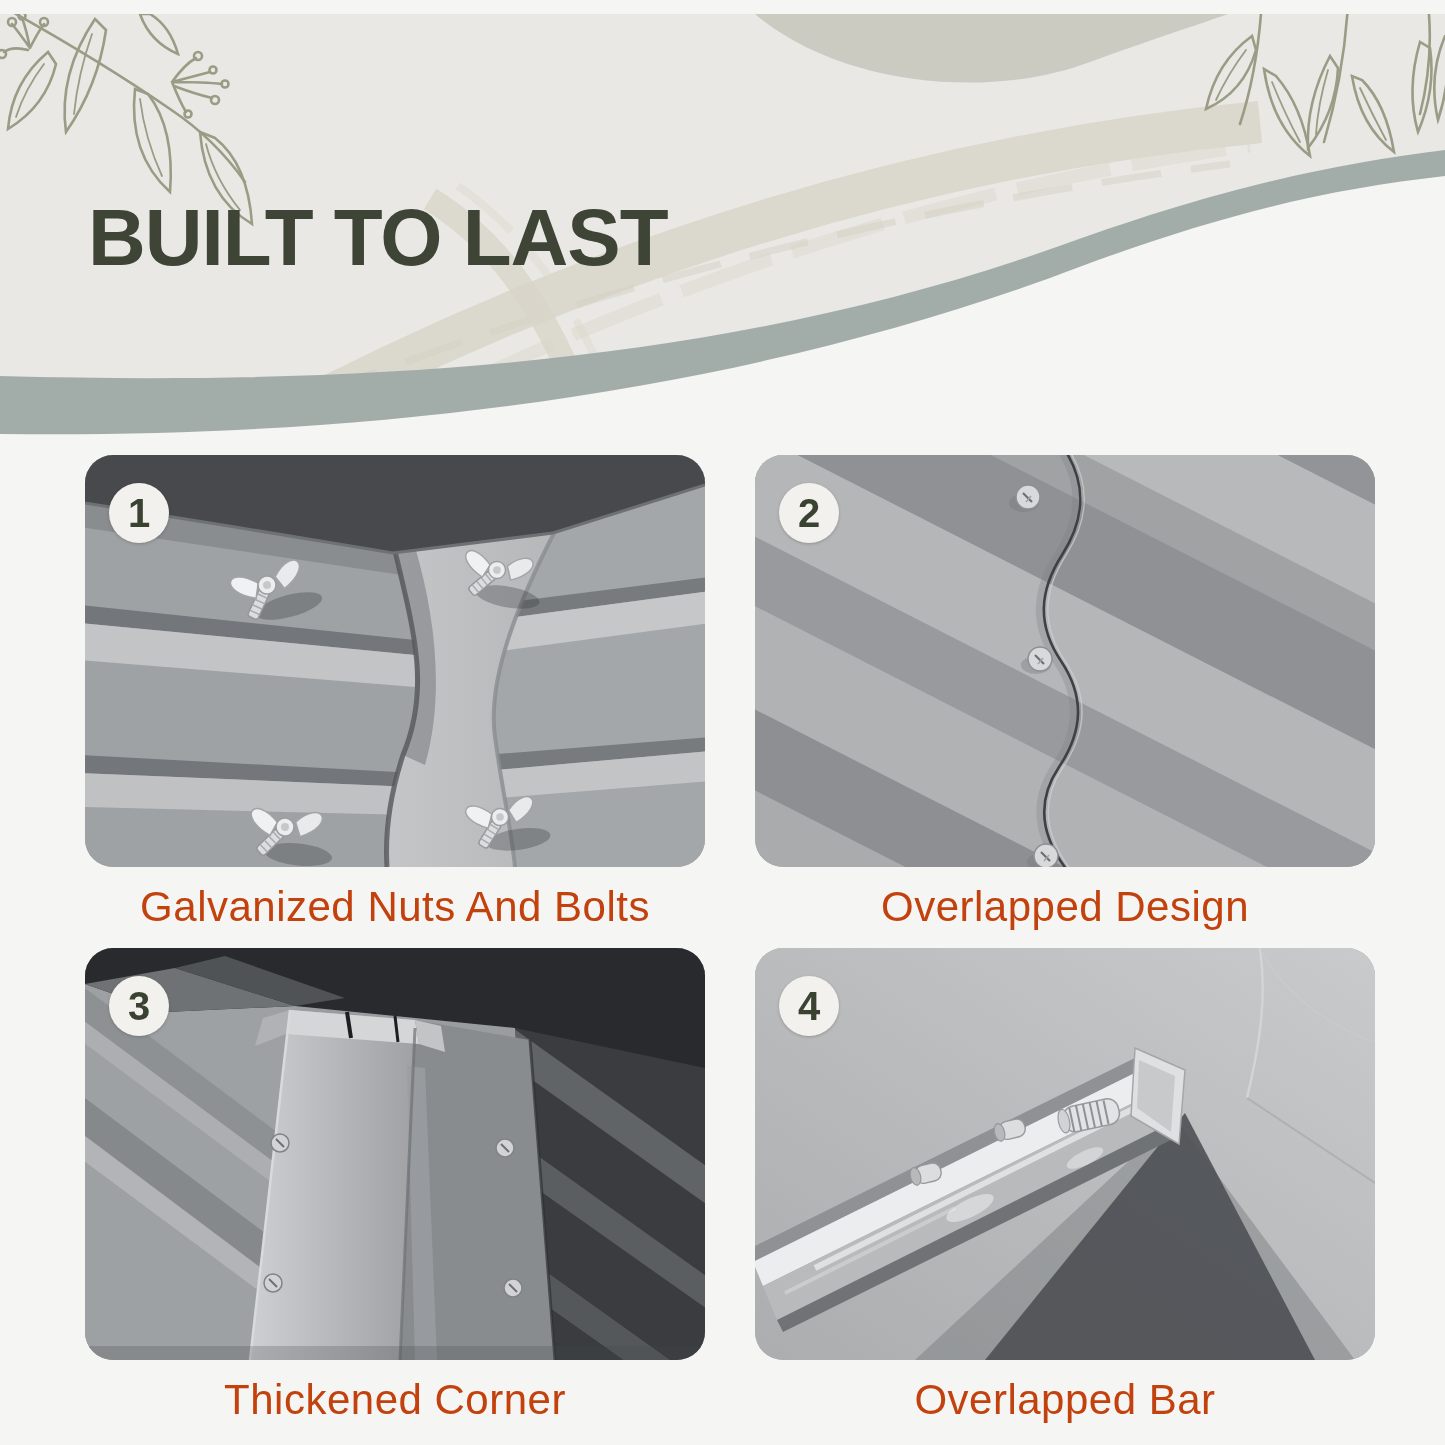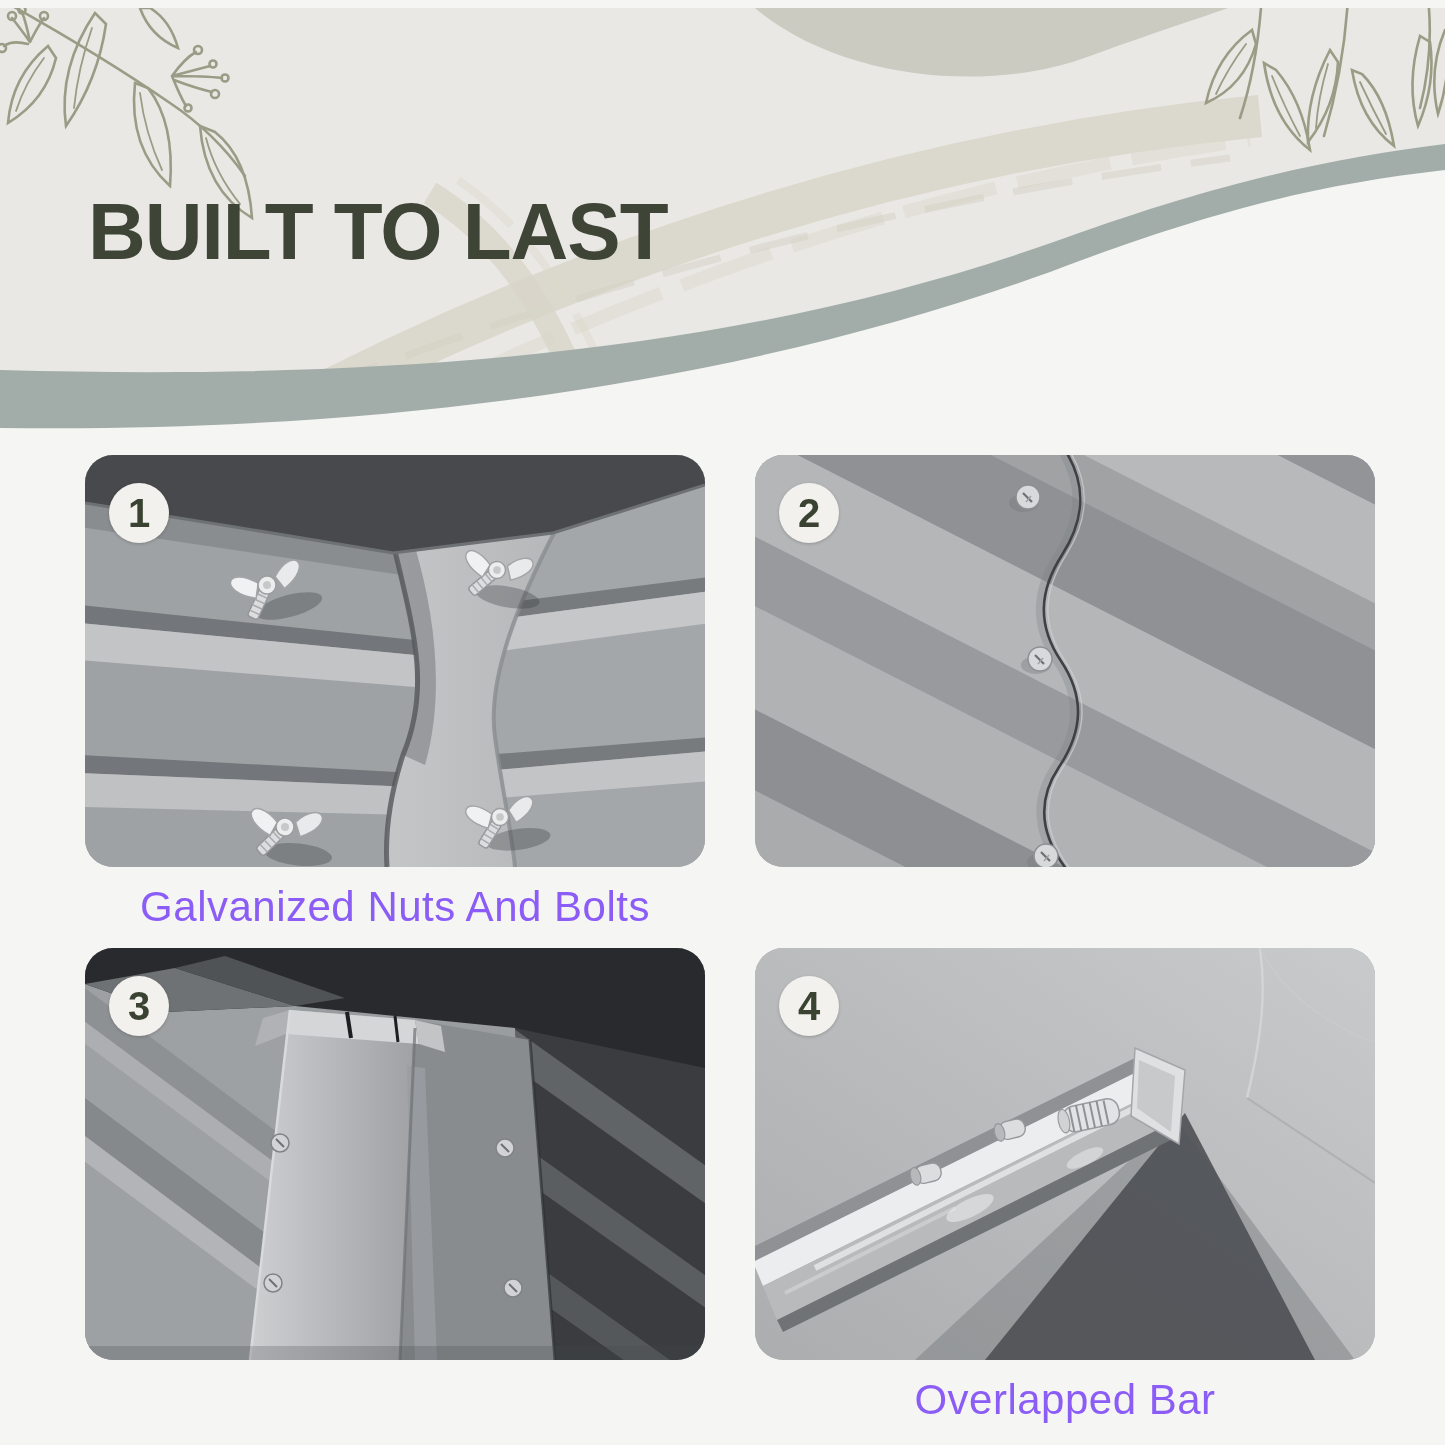--- a/index.html
+++ b/index.html
@@ -1,33 +1,33 @@
 <!DOCTYPE html>
 <html><head>
 <meta charset="utf-8">
 <style>
   html,body{margin:0;padding:0;}
   .page{position:relative;width:1445px;height:1445px;background:#f5f5f4;overflow:hidden;
         font-family:"Liberation Sans",sans-serif;}
-  .header{position:absolute;left:0;top:8px;width:1239px;height:500px;}
+  .header{position:absolute;left:0;top:14px;width:1239px;height:500px;}
   .header svg{position:absolute;left:0;top:0;display:block;}
   .page-title{position:absolute;left:88px;top:178px;margin:0;font-size:80px;font-weight:bold;
         color:#3e4536;letter-spacing:-1px;white-space:nowrap;}
   .card{position:absolute;width:620px;margin:0;}
   .card-1{left:85px;top:455px;}
   .card-2{left:755px;top:455px;}
   .card-3{left:85px;top:948px;}
   .card-4{left:755px;top:948px;}
   .photo{position:relative;width:620px;height:412px;border-radius:28px;overflow:hidden;background:#a9abad;}
   .photo svg{display:block;}
   .badge{position:absolute;left:24px;top:28px;width:60px;height:60px;border-radius:50%;
         background:#f2f1ed;display:flex;align-items:center;justify-content:center;
         box-shadow:0 1px 3px rgba(40,44,40,.25);}
   .badge span{font-size:40px;font-weight:bold;color:#3a4232;line-height:1;}
-  .caption{margin:16px 0 0 0;text-align:center;font-size:42px;color:#8b5cf6;letter-spacing:.5px;}
+  .caption{margin:16px 0 0 0;text-align:center;font-size:42px;color:#c2410c;letter-spacing:.5px;}
 </style>
 </head>
 <body>
 
 <div class="page">
 
   <div class="header">
     <svg width="1445" height="500" viewBox="0 0 1445 500">
       <defs>
         <clipPath id="beigeClip">
@@ -190,20 +190,21 @@
         <g>
           <use href="#screwhead" transform="translate(273,42)"></use>
           <use href="#screwhead" transform="translate(285,204)"></use>
           <use href="#screwhead" transform="translate(291,401)"></use>
         </g>
       </svg>
       <span class="badge">
         <span>2</span>
       </span>
     </div>
+    <figcaption class="caption">Overlapped Design</figcaption>
   </figure>
 
   <figure class="card card-3">
     <div class="photo">
       <svg width="620" height="412" viewBox="0 0 620 412">
         <defs>
           <linearGradient id="p3g" x1="0" y1="0" x2="1" y2="0">
             <stop offset="0" stop-color="#cdcfd1"></stop>
               <stop offset="1" stop-color="#9fa1a4"></stop>
           </linearGradient>
@@ -254,20 +255,21 @@
           <circle cx="420" cy="200" r="9"></circle>
             <circle cx="428" cy="340" r="9"></circle>
           <path d="M191,191 L199,199 M184,331 L192,339 M416,196 L424,204 M424,336 L432,344" stroke="#6e7073" stroke-width="2"></path>
         </g>
         <rect y="398" width="620" height="14" fill="#44464a" opacity="0.25"></rect>
       </svg>
       <span class="badge">
         <span>3</span>
       </span>
     </div>
+    <figcaption class="caption">Thickened Corner</figcaption>
   </figure>
 
   <figure class="card card-4">
     <div class="photo">
       <svg width="620" height="412" viewBox="0 0 620 412">
         <defs>
           <linearGradient id="p4bg" x1="0" y1="1" x2="1" y2="0">
             <stop offset="0" stop-color="#abadaf"></stop>
               <stop offset="1" stop-color="#c8cacc"></stop>
           </linearGradient>

